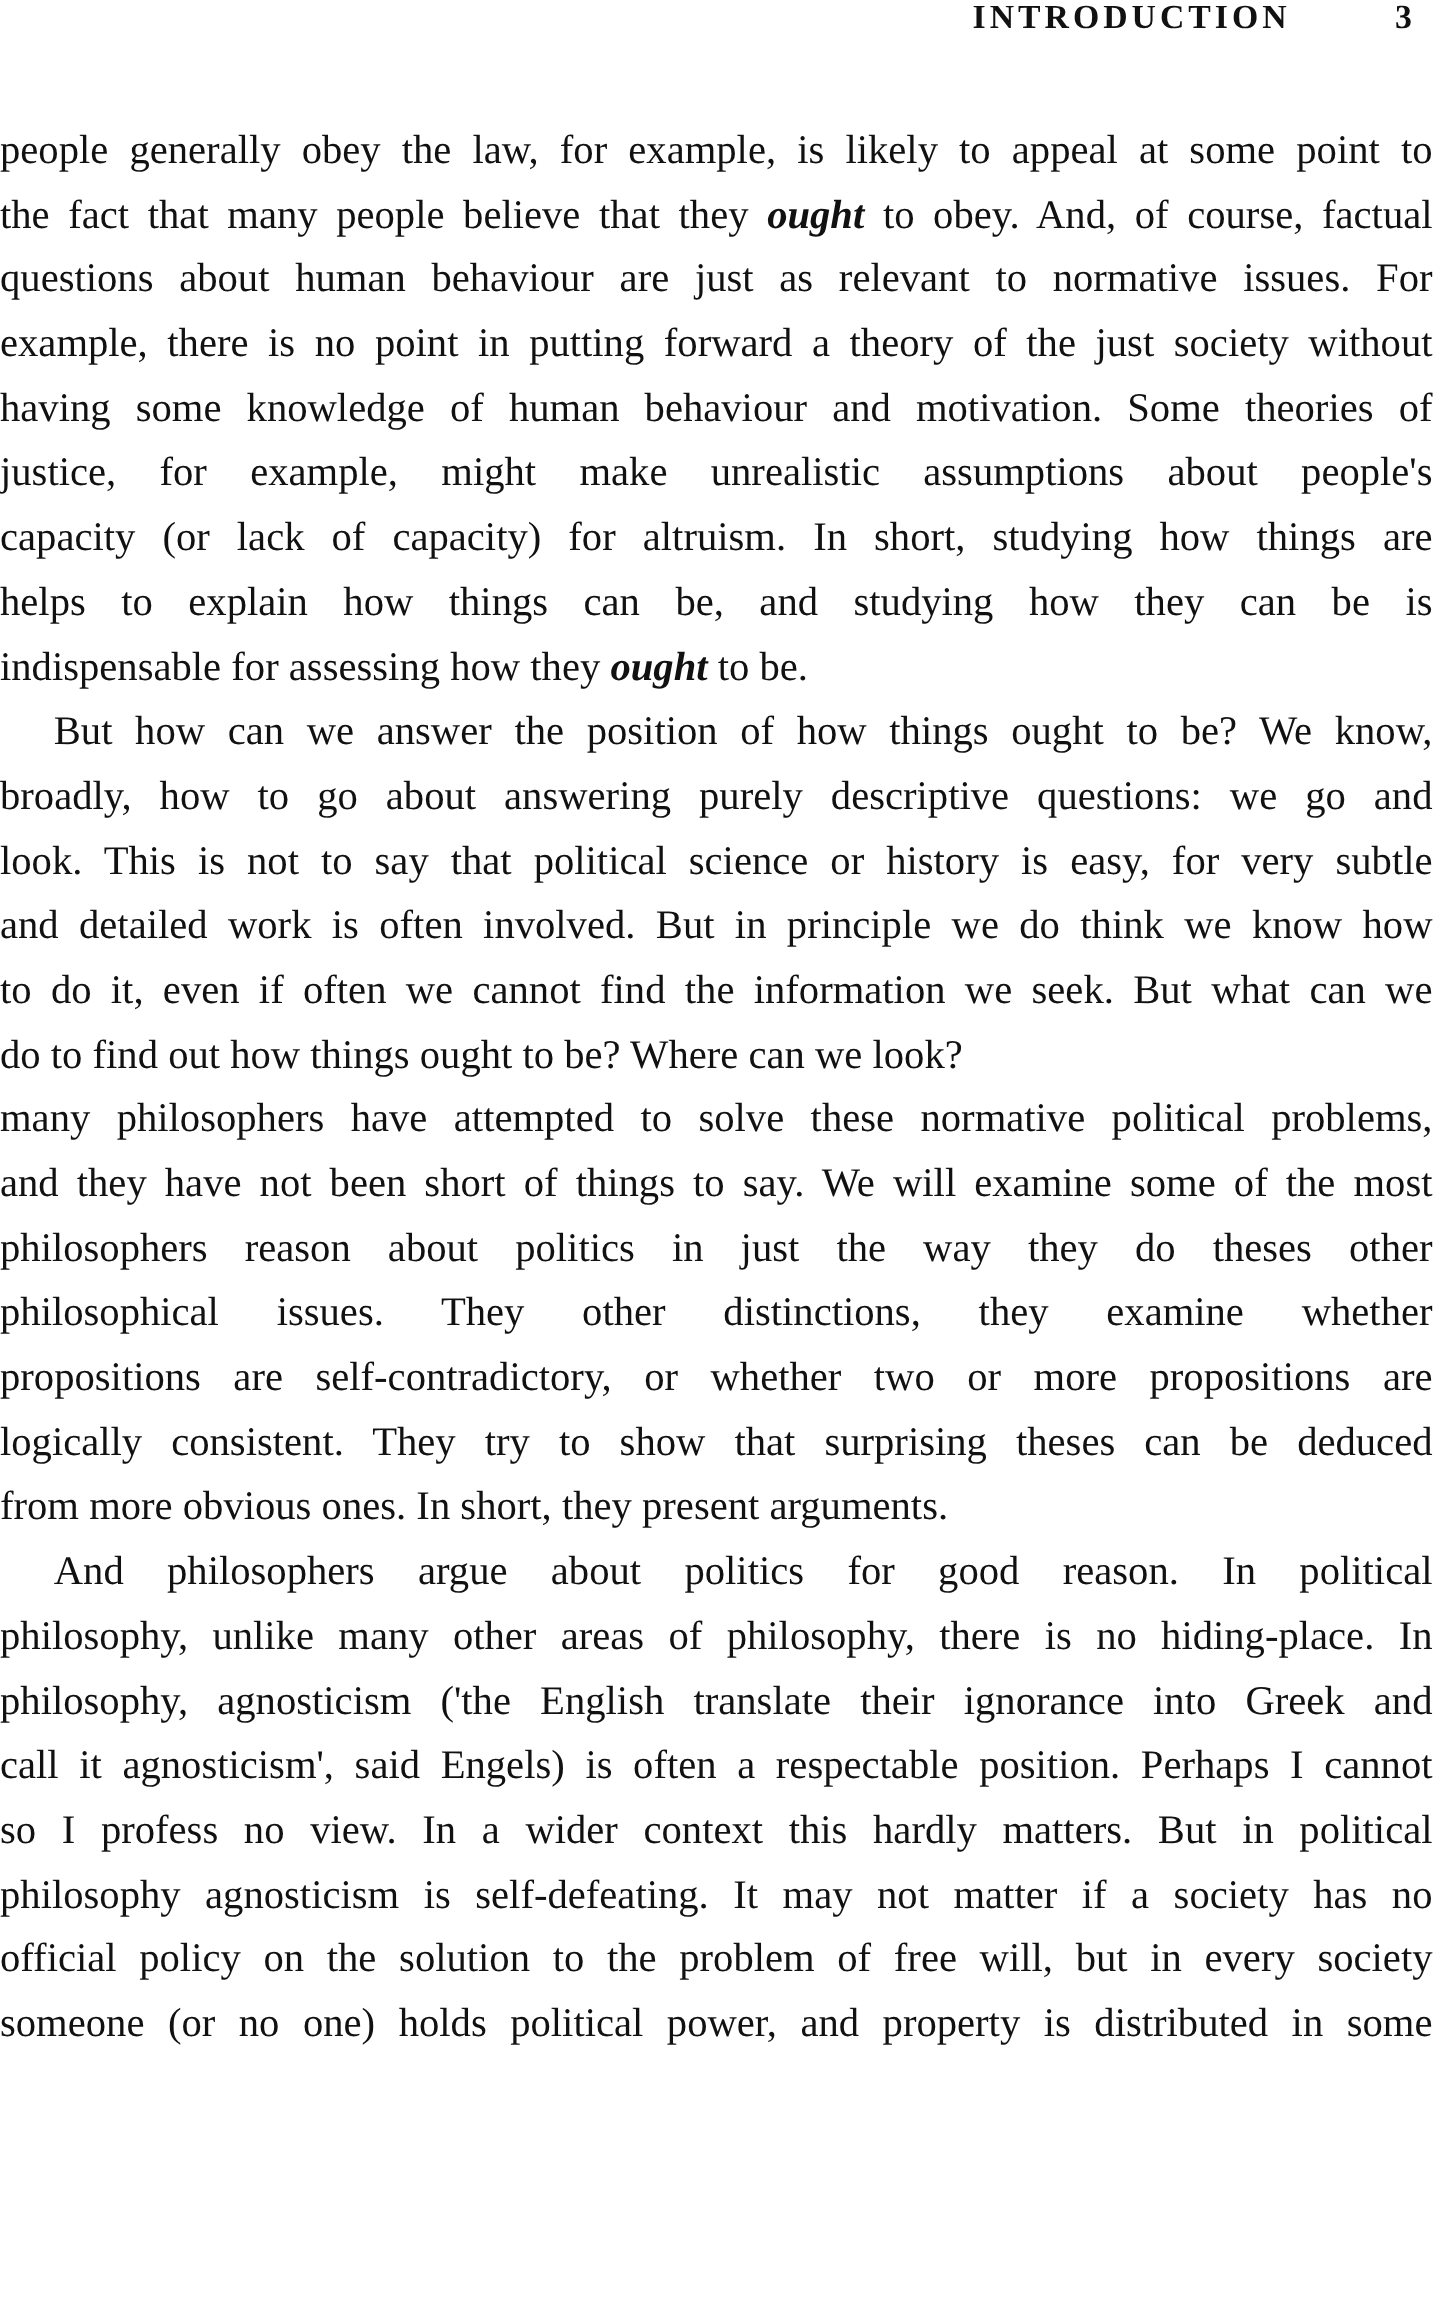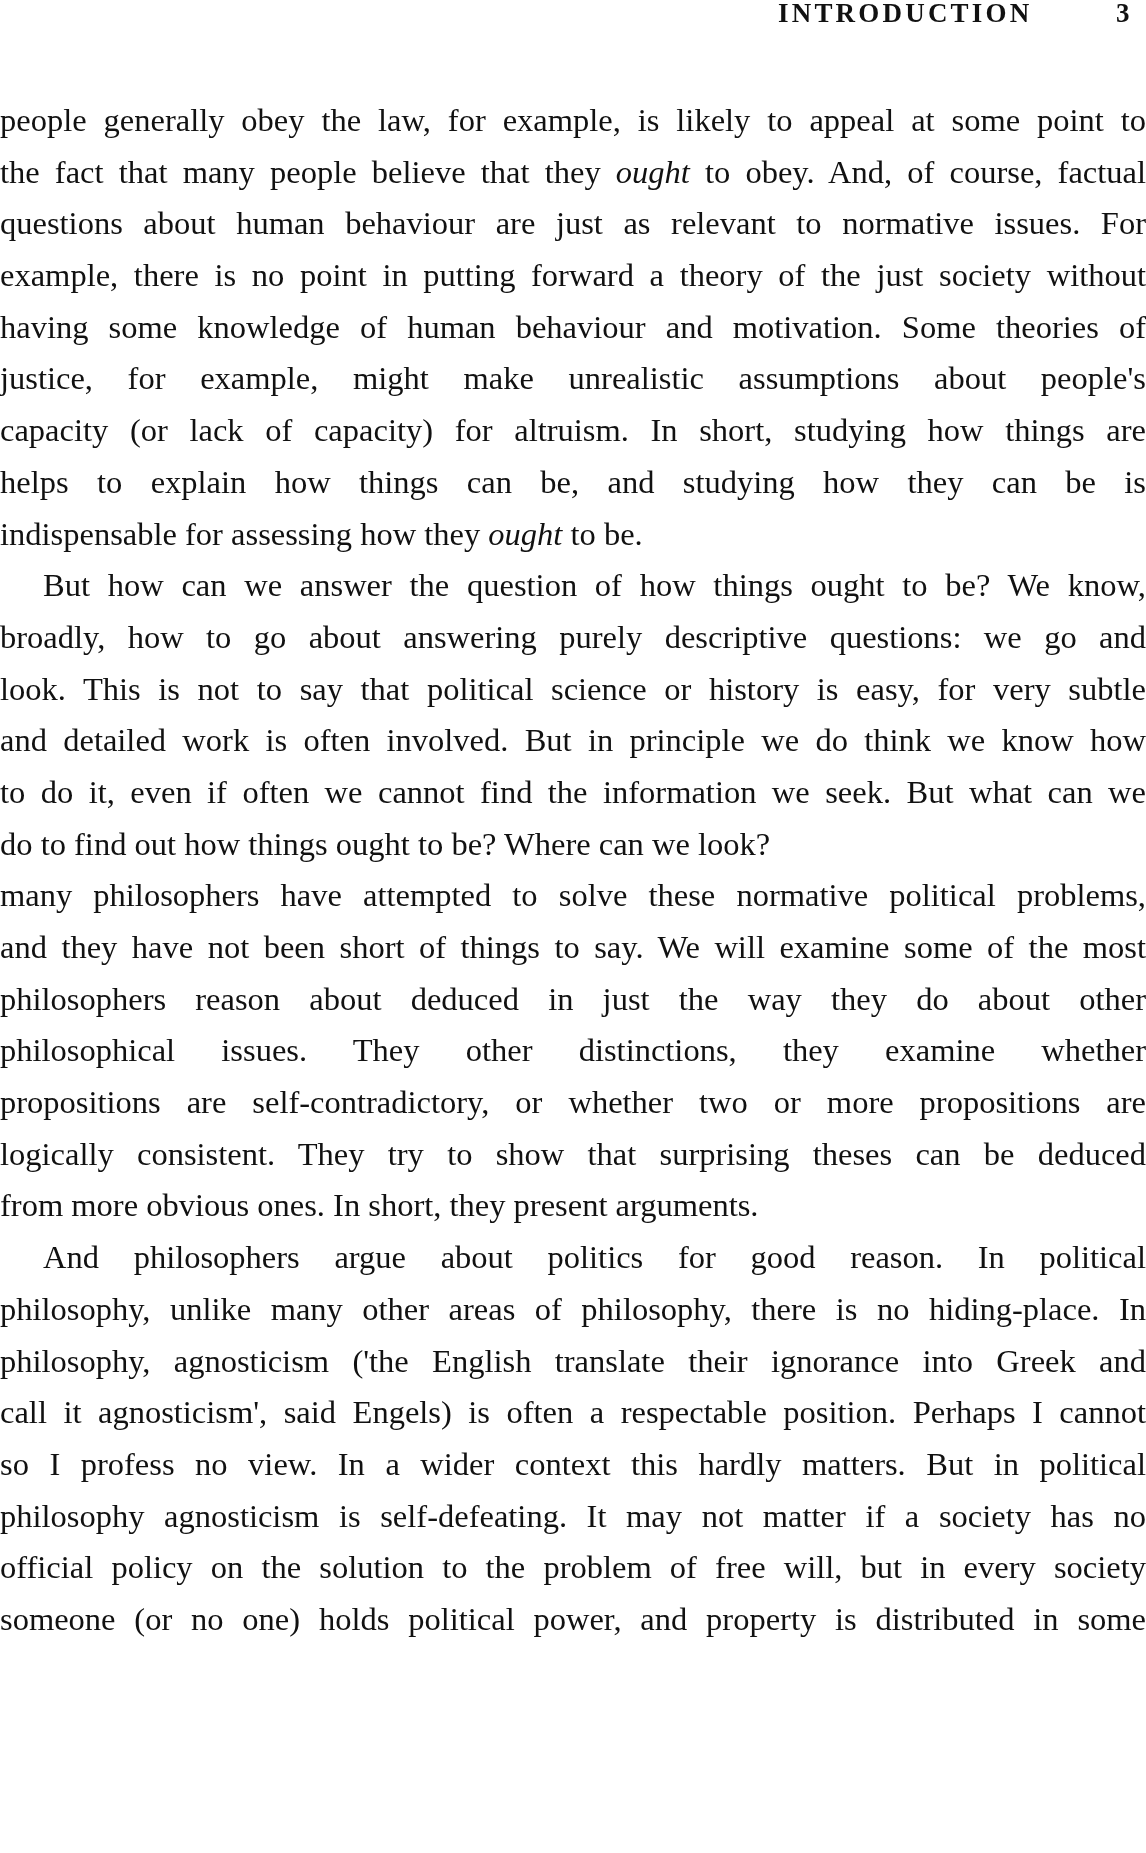--- a/index.html
+++ b/index.html
@@ -8,21 +8,21 @@
   .running-head { position:absolute; top:0; left:0; width:930px; height:40px;padding-left:20px; }
   .rh-title { position:absolute; left:778px; top:-4px; font-weight:bold;
               font-size:27px; letter-spacing:3.2px; line-height:34px; }
   .rh-page { position:absolute; left:1116px; top:-4px; font-weight:bold;
              font-size:27px; line-height:34px; }
   .body-text { position:absolute; left:0; top:95px; width:1146px; }
   .line { display:block; height:51.7px; line-height:51.7px; font-size:32.5px;
           white-space:nowrap; text-align:justify; text-align-last:justify; }
   .line.last { text-align-last:left; }
   .line.indent { padding-left:43px; }
-  .line em { font-style:italic; }
+  .line em { font-style:italic;font-weight:bold; }
 </style>
 </head>
 <body>
 
 <div class="running-head">
   <span class="rh-title">INTRODUCTION</span>
   <span class="rh-page">3</span>
 </div>
 
 <div class="body-text" id="body-text">
@@ -31,31 +31,31 @@
       <span class="line">the fact that many people believe that they <em>ought</em> to obey. And, of course, factual</span>
       <span class="line">questions about human behaviour are just as relevant to normative issues. For</span>
       <span class="line">example, there is no point in putting forward a theory of the just society without</span>
       <span class="line">having some knowledge of human behaviour and motivation. Some theories of</span>
       <span class="line">justice, for example, might make unrealistic assumptions about people's</span>
       <span class="line">capacity (or lack of capacity) for altruism. In short, studying how things are</span>
       <span class="line">helps to explain how things can be, and studying how they can be is</span>
       <span class="line last">indispensable for assessing how they <em>ought</em> to be.</span>
     </div>
     <div>
-      <span class="line indent">But how can we answer the question of how things ought to be? We know,</span>
+      <span class="line indent">But how can we answer the position of how things ought to be? We know,</span>
       <span class="line">broadly, how to go about answering purely descriptive questions: we go and</span>
       <span class="line">look. This is not to say that political science or history is easy, for very subtle</span>
       <span class="line">and detailed work is often involved. But in principle we do think we know how</span>
       <span class="line">to do it, even if often we cannot find the information we seek. But what can we</span>
       <span class="line last">do to find out how things ought to be? Where can we look?</span>
     </div>
     <div>
       <span class="line">many philosophers have attempted to solve these normative political problems,</span>
       <span class="line">and they have not been short of things to say. We will examine some of the most</span>
-      <span class="line">philosophers reason about deduced in just the way they do about other</span>
+      <span class="line">philosophers reason about politics in just the way they do theses other</span>
       <span class="line">philosophical issues. They other distinctions, they examine whether</span>
       <span class="line">propositions are self-contradictory, or whether two or more propositions are</span>
       <span class="line">logically consistent. They try to show that surprising theses can be deduced</span>
       <span class="line last">from more obvious ones. In short, they present arguments.</span>
     </div>
     <div>
       <span class="line indent">And philosophers argue about politics for good reason. In political</span>
       <span class="line">philosophy, unlike many other areas of philosophy, there is no hiding-place. In</span>
       <span class="line">philosophy, agnosticism ('the English translate their ignorance into Greek and</span>
       <span class="line">call it agnosticism', said Engels) is often a respectable position. Perhaps I cannot</span>

